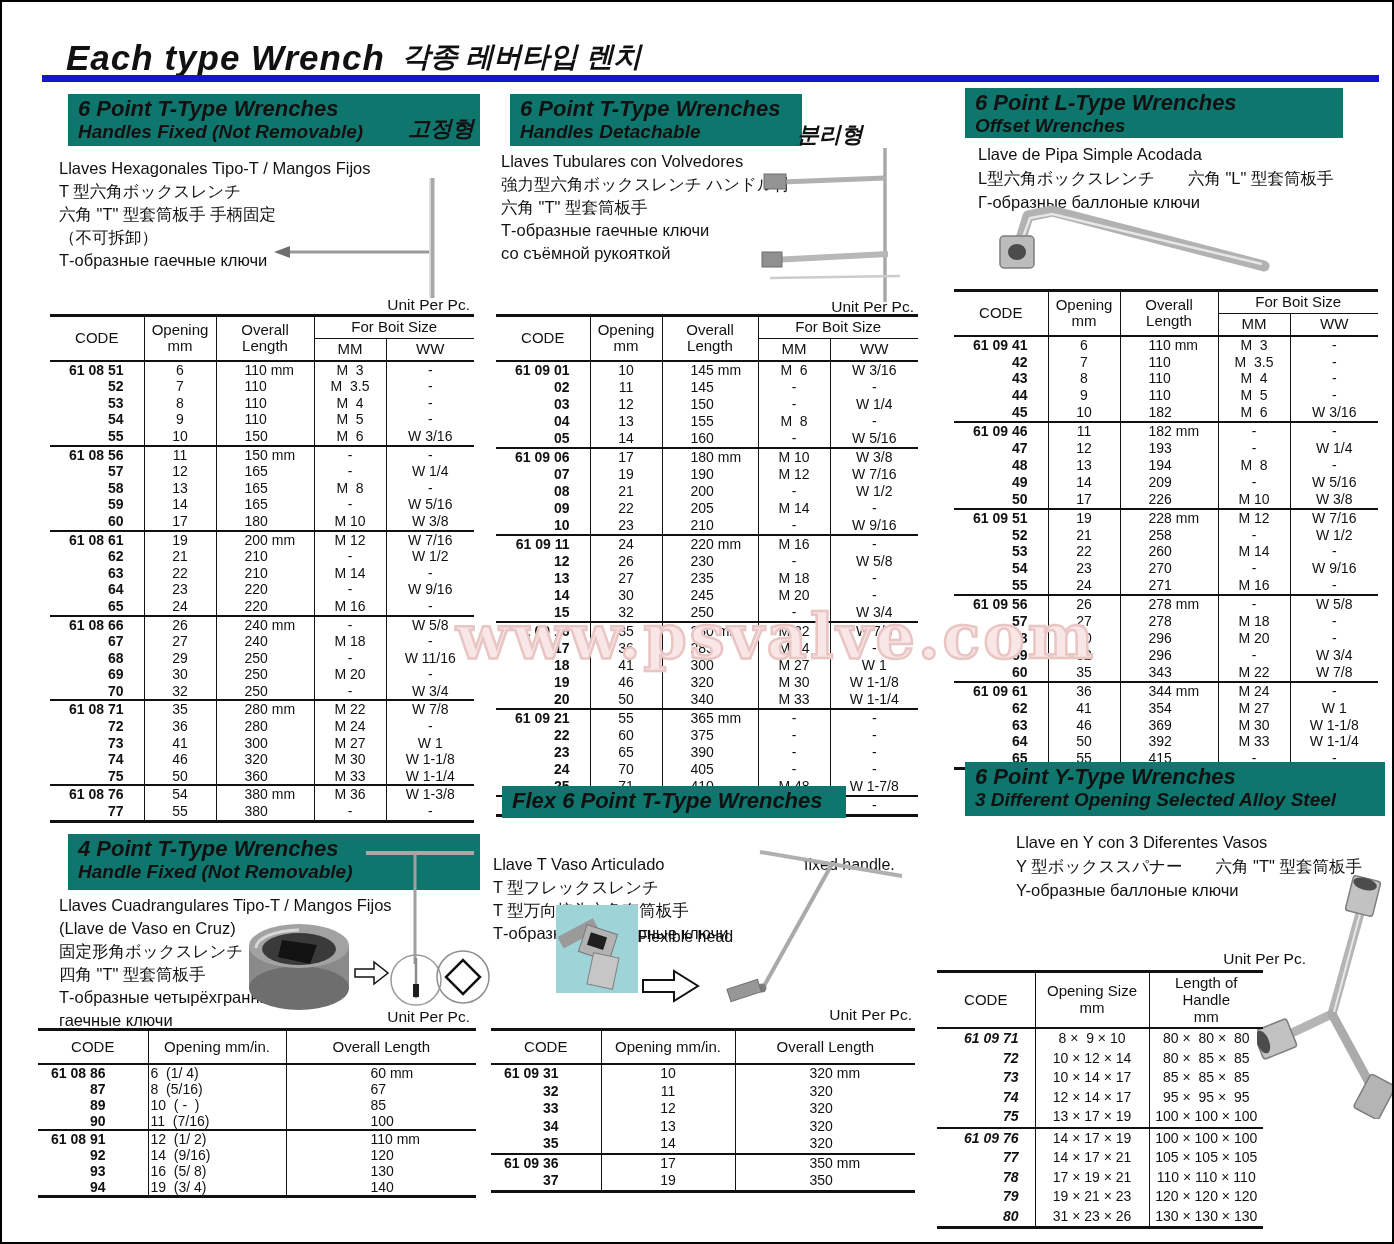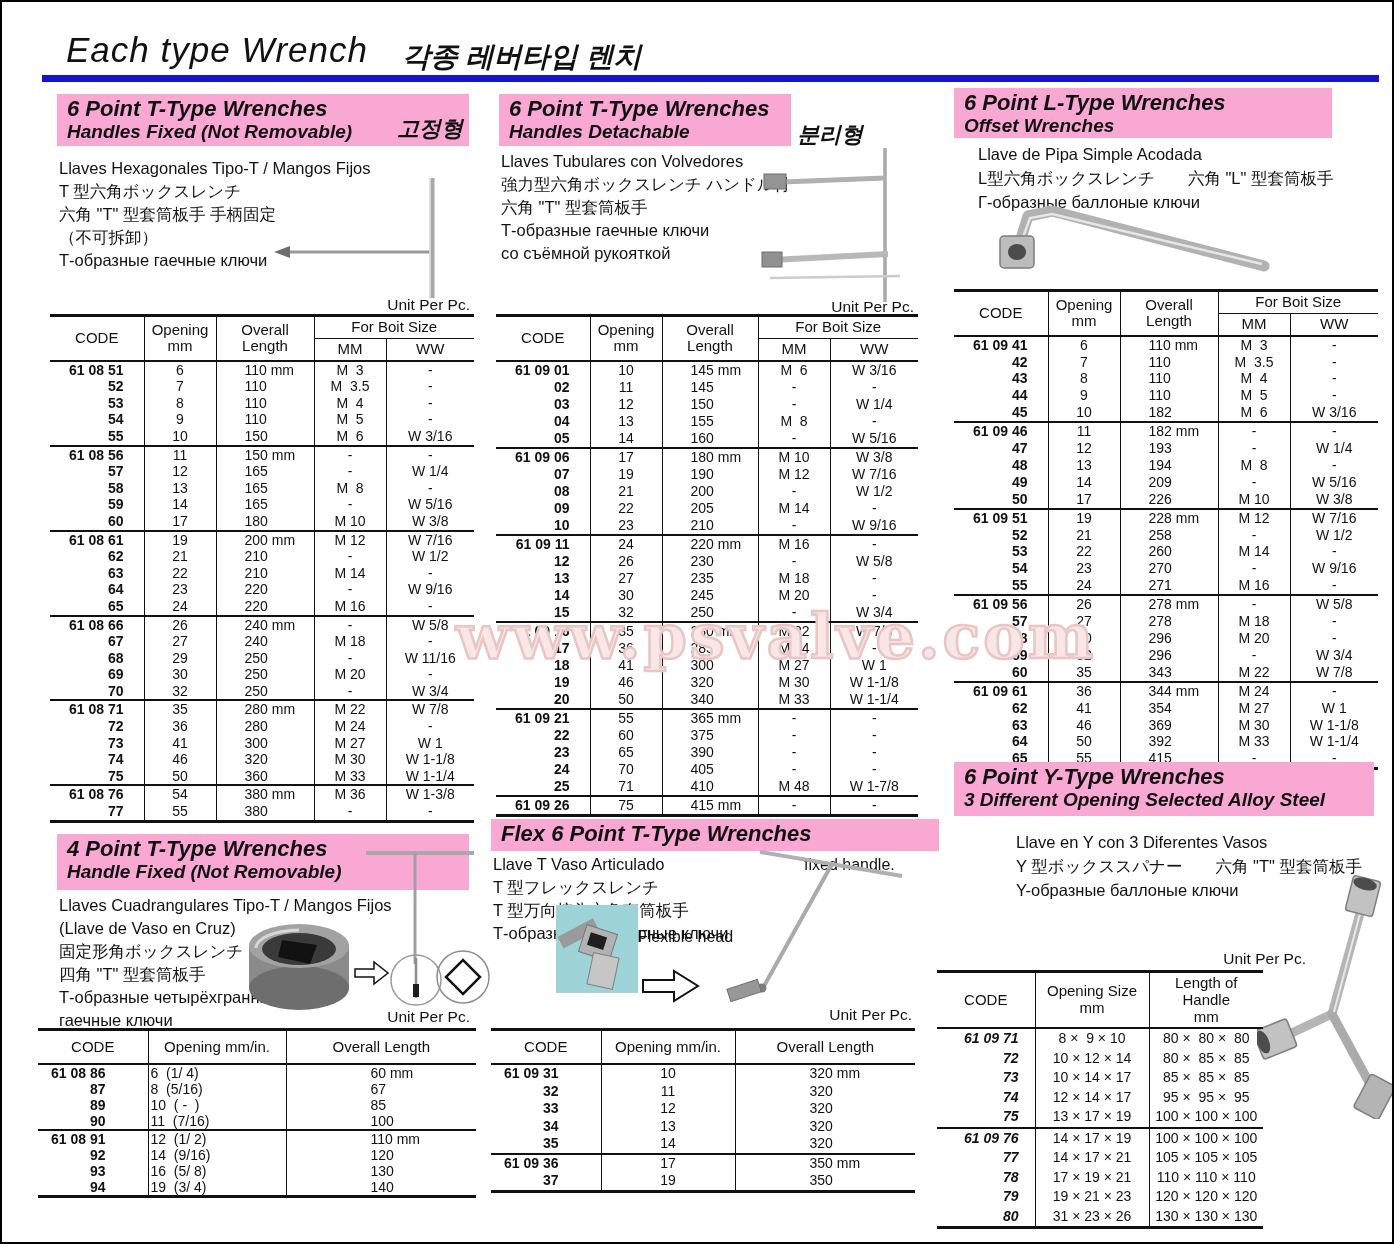--- a/index.html
+++ b/index.html
@@ -1,24 +1,24 @@
 <!DOCTYPE html>
 <html><head>
 <meta charset="utf-8">
 <style>
   html,body{margin:0;padding:0;background:#e8e8e8;}
   #page{position:relative;width:1394px;height:1244px;background:#fff;border:2px solid #000;
         font-family:"Liberation Sans",sans-serif;color:#111;overflow:hidden;box-sizing:border-box;}
   .abs{position:absolute;}
   
-  .main-title{font-size:35px;font-weight:normal;font-style:italic;letter-spacing:1px;}
+  .main-title{font-size:35px;font-weight:bold;font-style:italic;letter-spacing:1px;margin-top:8px;}
   .main-title-ko{font-size:28px;font-weight:bold;font-style:italic;}
   .blue-rule{background:#1515d0;height:7px;}
   
-  .band{background:#f9a8d4;padding:3px 8px 4px 10px;box-sizing:border-box;}
+  .band{background:#0f766e;padding:3px 8px 4px 10px;box-sizing:border-box;margin-left:11px;}
   .band .t1{font-size:22px;font-weight:bold;font-style:italic;line-height:24px;white-space:nowrap;}
   .band .t2{font-size:19px;font-weight:bold;font-style:italic;line-height:21px;white-space:nowrap;}
   .band-ko{font-size:22px;font-weight:bold;font-style:italic;}
   .desc{font-size:16.5px;line-height:23px;white-space:nowrap;}
   .desc div{min-height:23px;}
   .unit{font-size:15.5px;text-align:right;}
   .small-label{font-size:16px;}
   
   table.cat{border-collapse:collapse;table-layout:fixed;border-top:3px solid #111;border-bottom:3px solid #111;}
   table.cat thead{border-bottom:2px solid #111;}
@@ -860,21 +860,21 @@
           <td class="col-length">130</td>
         </tr>
         <tr>
           <td class="col-code">94</td>
           <td class="col-opening">19  (3/ 4)</td>
           <td class="col-length">140</td>
         </tr>
       </tbody>
     </table>
 
-  <div class="abs band" style="left:489px;top:817px;width:448px;height:32px;">
+  <div class="abs band" style="left:489px;top:784px;width:344px;height:32px;">
     <div class="t1">Flex 6 Point T-Type Wrenches</div>
   </div>
   <div class="abs desc" style="left:491px;top:851px;">
     <div>Llave T Vaso Articulado</div>
     <div>T 型フレックスレンチ</div>
     <div>T 型万向接头六角套筒板手</div>
     <div>Т-образные шарнирные ключи</div>
   </div>
   <div class="abs small-label" style="left:802px;top:854px;">fixed handle.</div>
   <svg class="abs" style="left:554px;top:903px;" width="82" height="88" viewBox="0 0 82 88">

